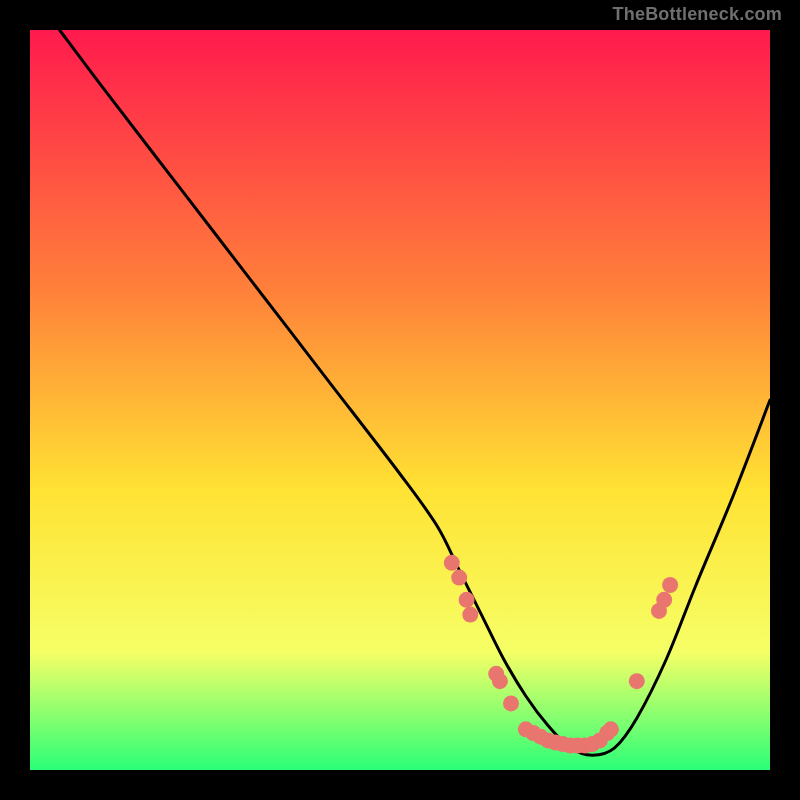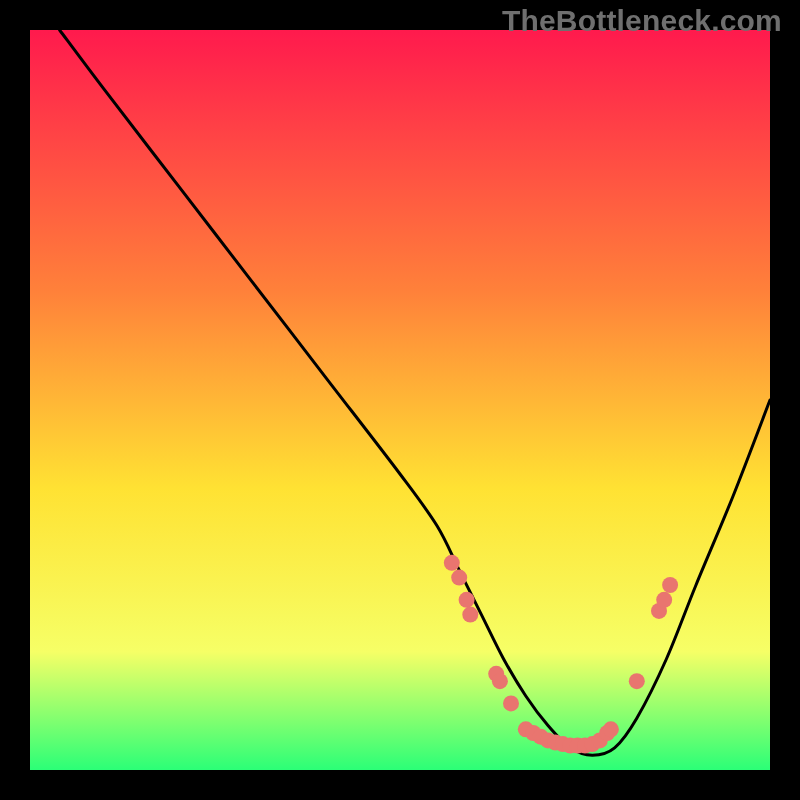--- a/index.html
+++ b/index.html
@@ -14,21 +14,21 @@
   .frame {
     position: absolute;
     inset: 0;
     background: #000;
   }
   .watermark {
     position: absolute;
     top: 4px;
     right: 18px;
     color: #6f6f6f;
-    font-size: 30px;
+    font-size: 18px;
     font-weight: 600;
     letter-spacing: 0.2px;
     z-index: 5;
   }
   svg {
     position: absolute;
     inset: 0;
     z-index: 1;
   }
 </style>

